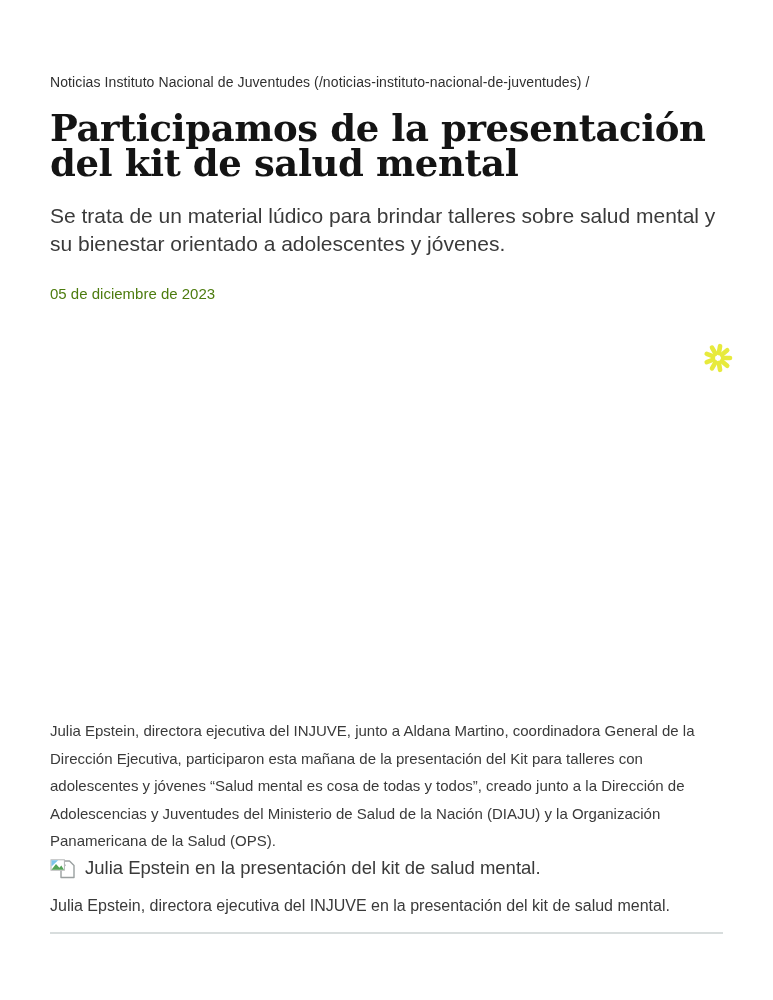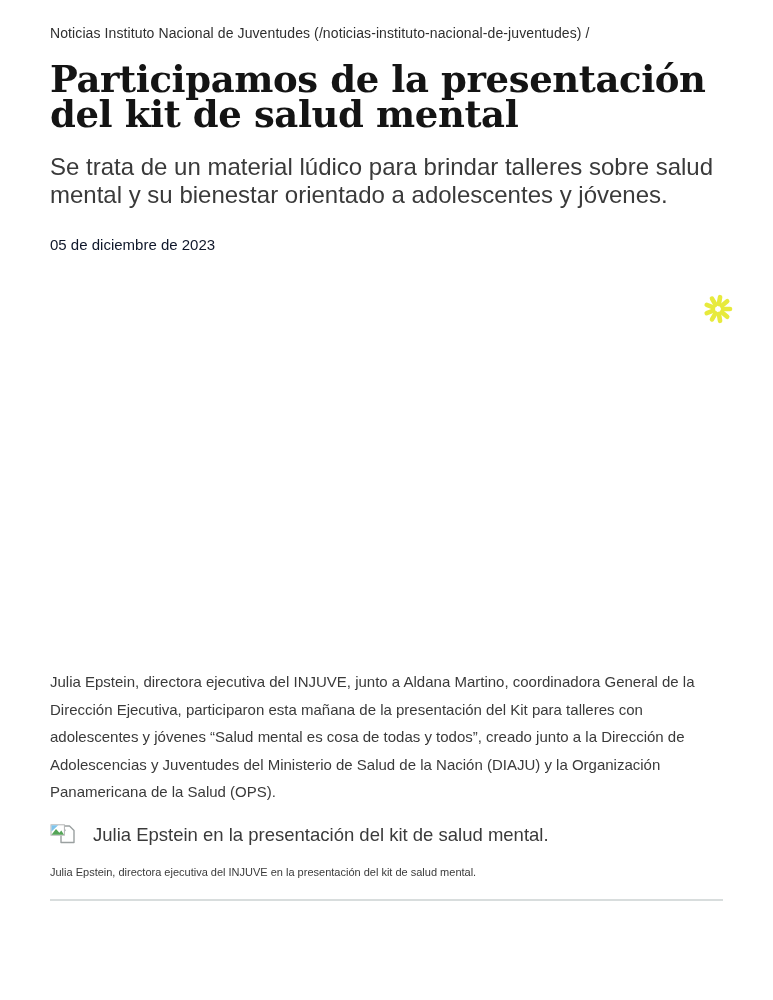--- a/index.html
+++ b/index.html
@@ -9,21 +9,21 @@
   }
   body {
     width: 773px;
     min-height: 1000px;
     margin: 0 auto;
     overflow: hidden;
   }
   .container {
     width: 673px;
     margin: 0 auto;
-    padding-top: 24px;
+    padding-top: 73px;
     position: relative;
   }
   .breadcrumb {
     font-size: 14px;
     line-height: 18px;
     color: #2f2f2f;
     letter-spacing: 0.1px;
   }
   .breadcrumb a {
     color: #2f2f2f;
@@ -35,66 +35,65 @@
     margin-top: 20px;
     font-family: "DejaVu Serif", "Liberation Serif", serif;
     font-weight: 700;
     font-size: 37px;
     line-height: 35px;
     letter-spacing: -0.4px;
     color: #141414;
   }
   .lede {
     margin-top: 21px;
-    font-size: 24px;
+    font-size: 21px;
     line-height: 28px;
     color: #3a3a3a;
   }
   .date {
     margin-top: 27px;
     font-size: 15px;
     line-height: 18px;
-    color: #0f172a;
+    color: #4d7c0f;
   }
   .figure-loading {
     margin-top: 40px;
     height: 374px;
     position: relative;
   }
   .spinner {
     position: absolute;
     top: 0;
     right: -10px;
     width: 30px;
     height: 30px;
   }
   .body-text {
     font-size: 15px;
     line-height: 27.5px;
     color: #3a3a3a;
   }
   .image-row {
-    margin-top: 16px;
     display: flex;
-    align-items: flex-start;
-    gap: 17px;
+    align-items: flex-end;
+    gap: 9px;
   }
   .broken-img-icon {
     width: 26px;
     height: 24px;
     flex: 0 0 auto;
   }
   .image-alt {
     font-size: 18.5px;
     line-height: 26px;
     color: #3a3a3a;
   }
   .caption {
     margin-top: 15px;
-    font-size: 11px;
+    font-size: 16px;
     line-height: 19px;
     color: #3a3a3a;
   }
   .divider {
     margin-top: 17px;
     border: none;
     border-top: 2px solid #d8dddd;
     width: 100%;
   }
 </style>

